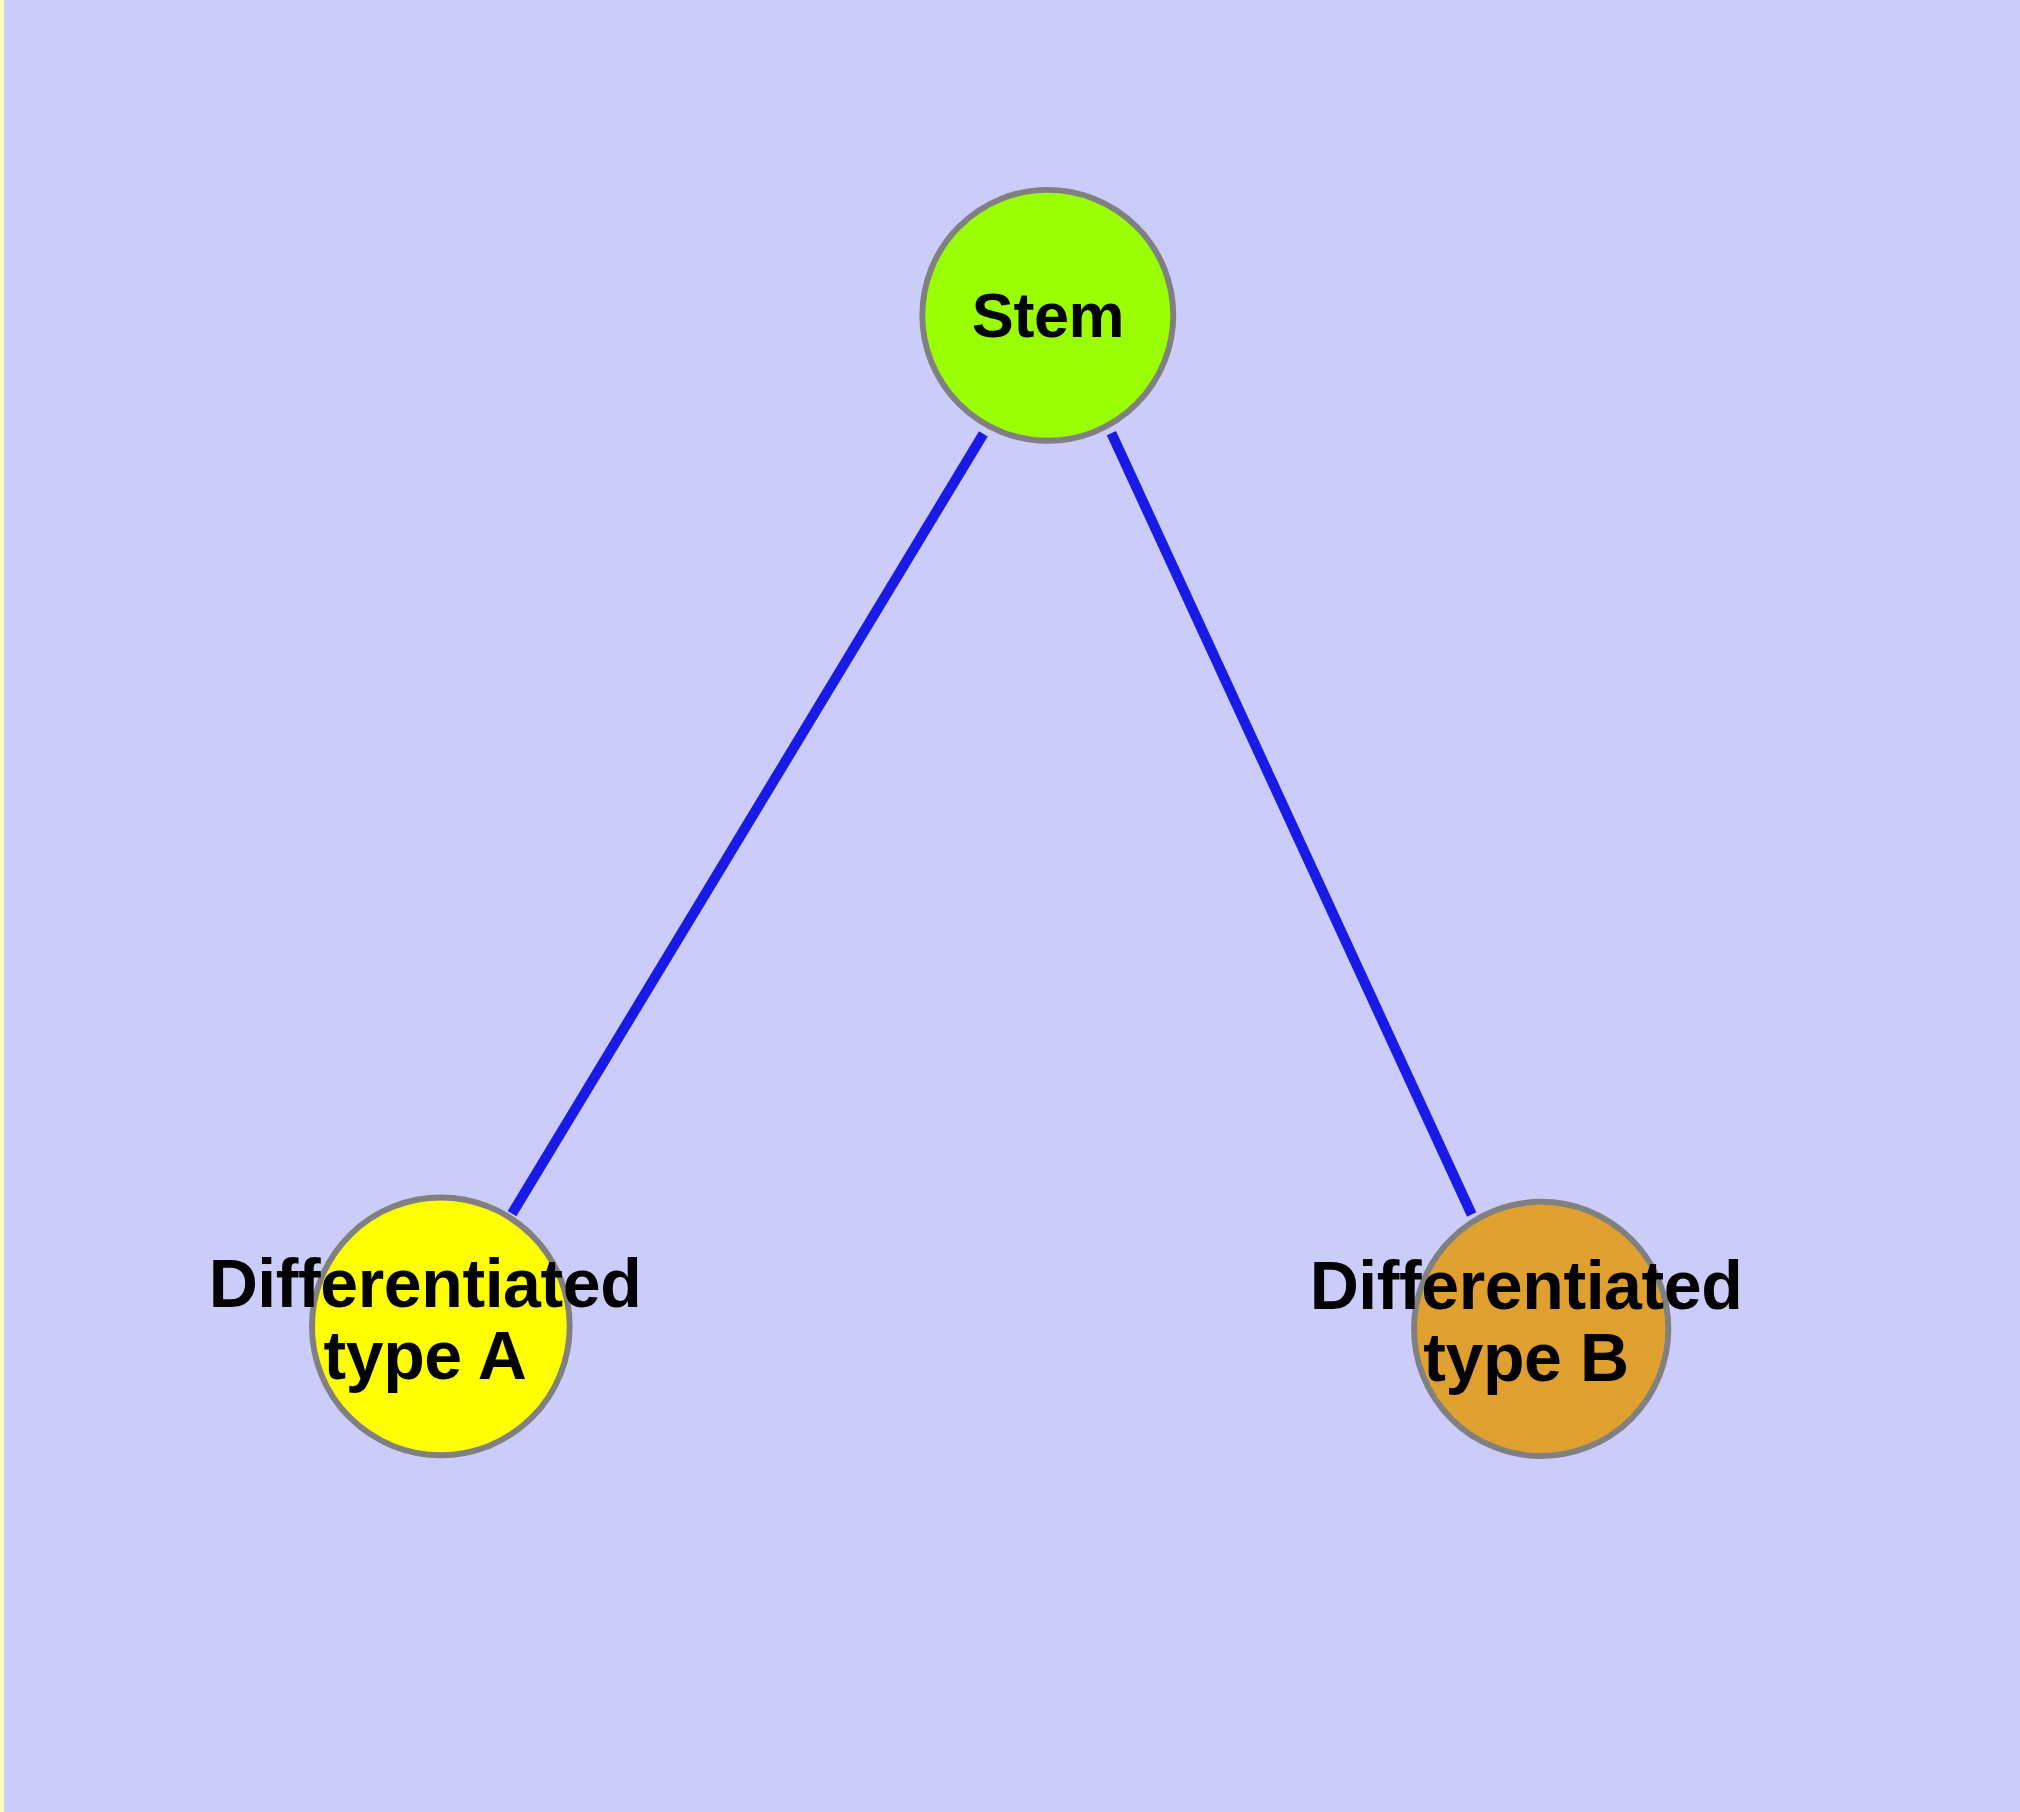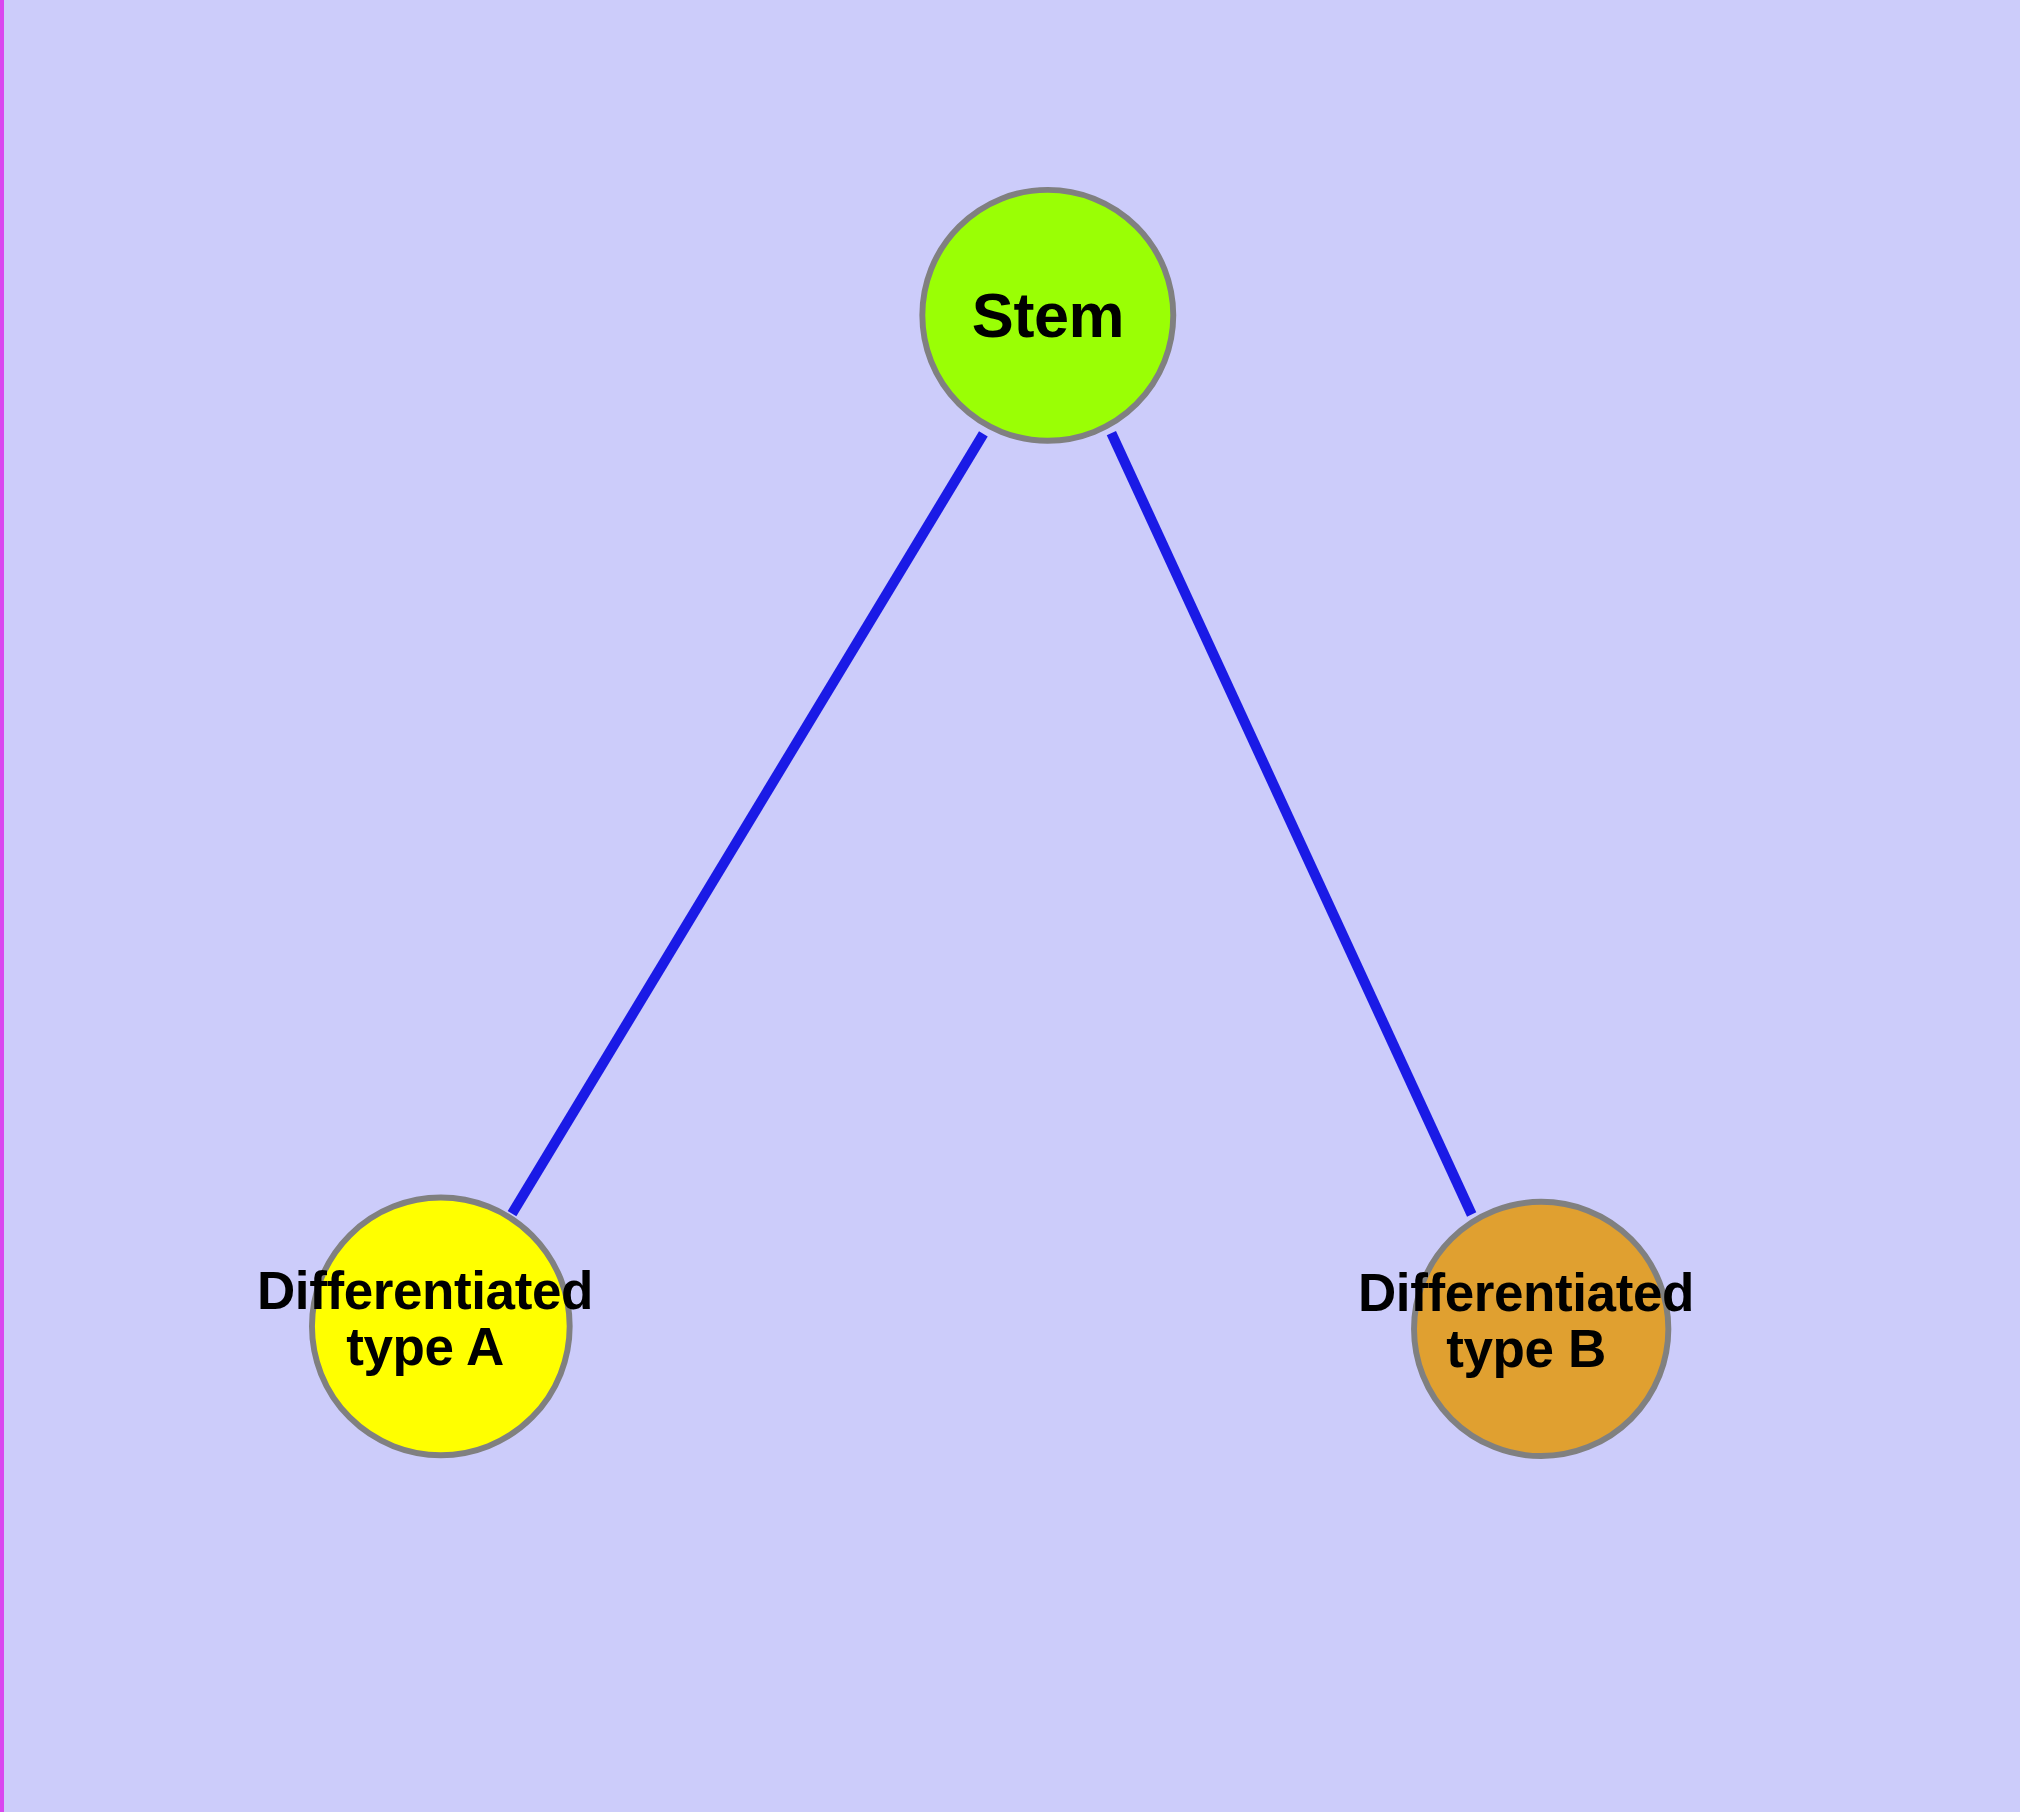--- a/index.html
+++ b/index.html
@@ -5,21 +5,21 @@
   html, body {
     margin: 0;
     padding: 0;
     background: #ffffff;
   }
   #canvas {
     position: relative;
     width: 2021px;
     height: 1812px;
     overflow: hidden;
-    background: #d946ef;
+    background: #fef9c3;
     font-family: "Liberation Sans", "DejaVu Sans", sans-serif;
   }
   #plot-bg {
     position: absolute;
     left: 4.2px;
     top: 0px;
     width: 2016px;
     height: 1812px;
     background: #ccccfa;
   }
@@ -38,21 +38,21 @@
     line-height: 1.06;
     white-space: pre;
     letter-spacing: -0.4px;
     transform: translate(-50%, -50%);
     pointer-events: none;
   }
   .node-label.root {
     font-size: 63px;
   }
   .node-label.leaf {
-    font-size: 53px;
+    font-size: 68px;
   }
 </style>
 </head>
 <body>
 
 <div id="canvas">
 
   <div id="plot-bg"></div>
 
   <svg id="graph-svg" viewBox="0 0 2384 2138" preserveAspectRatio="none">

